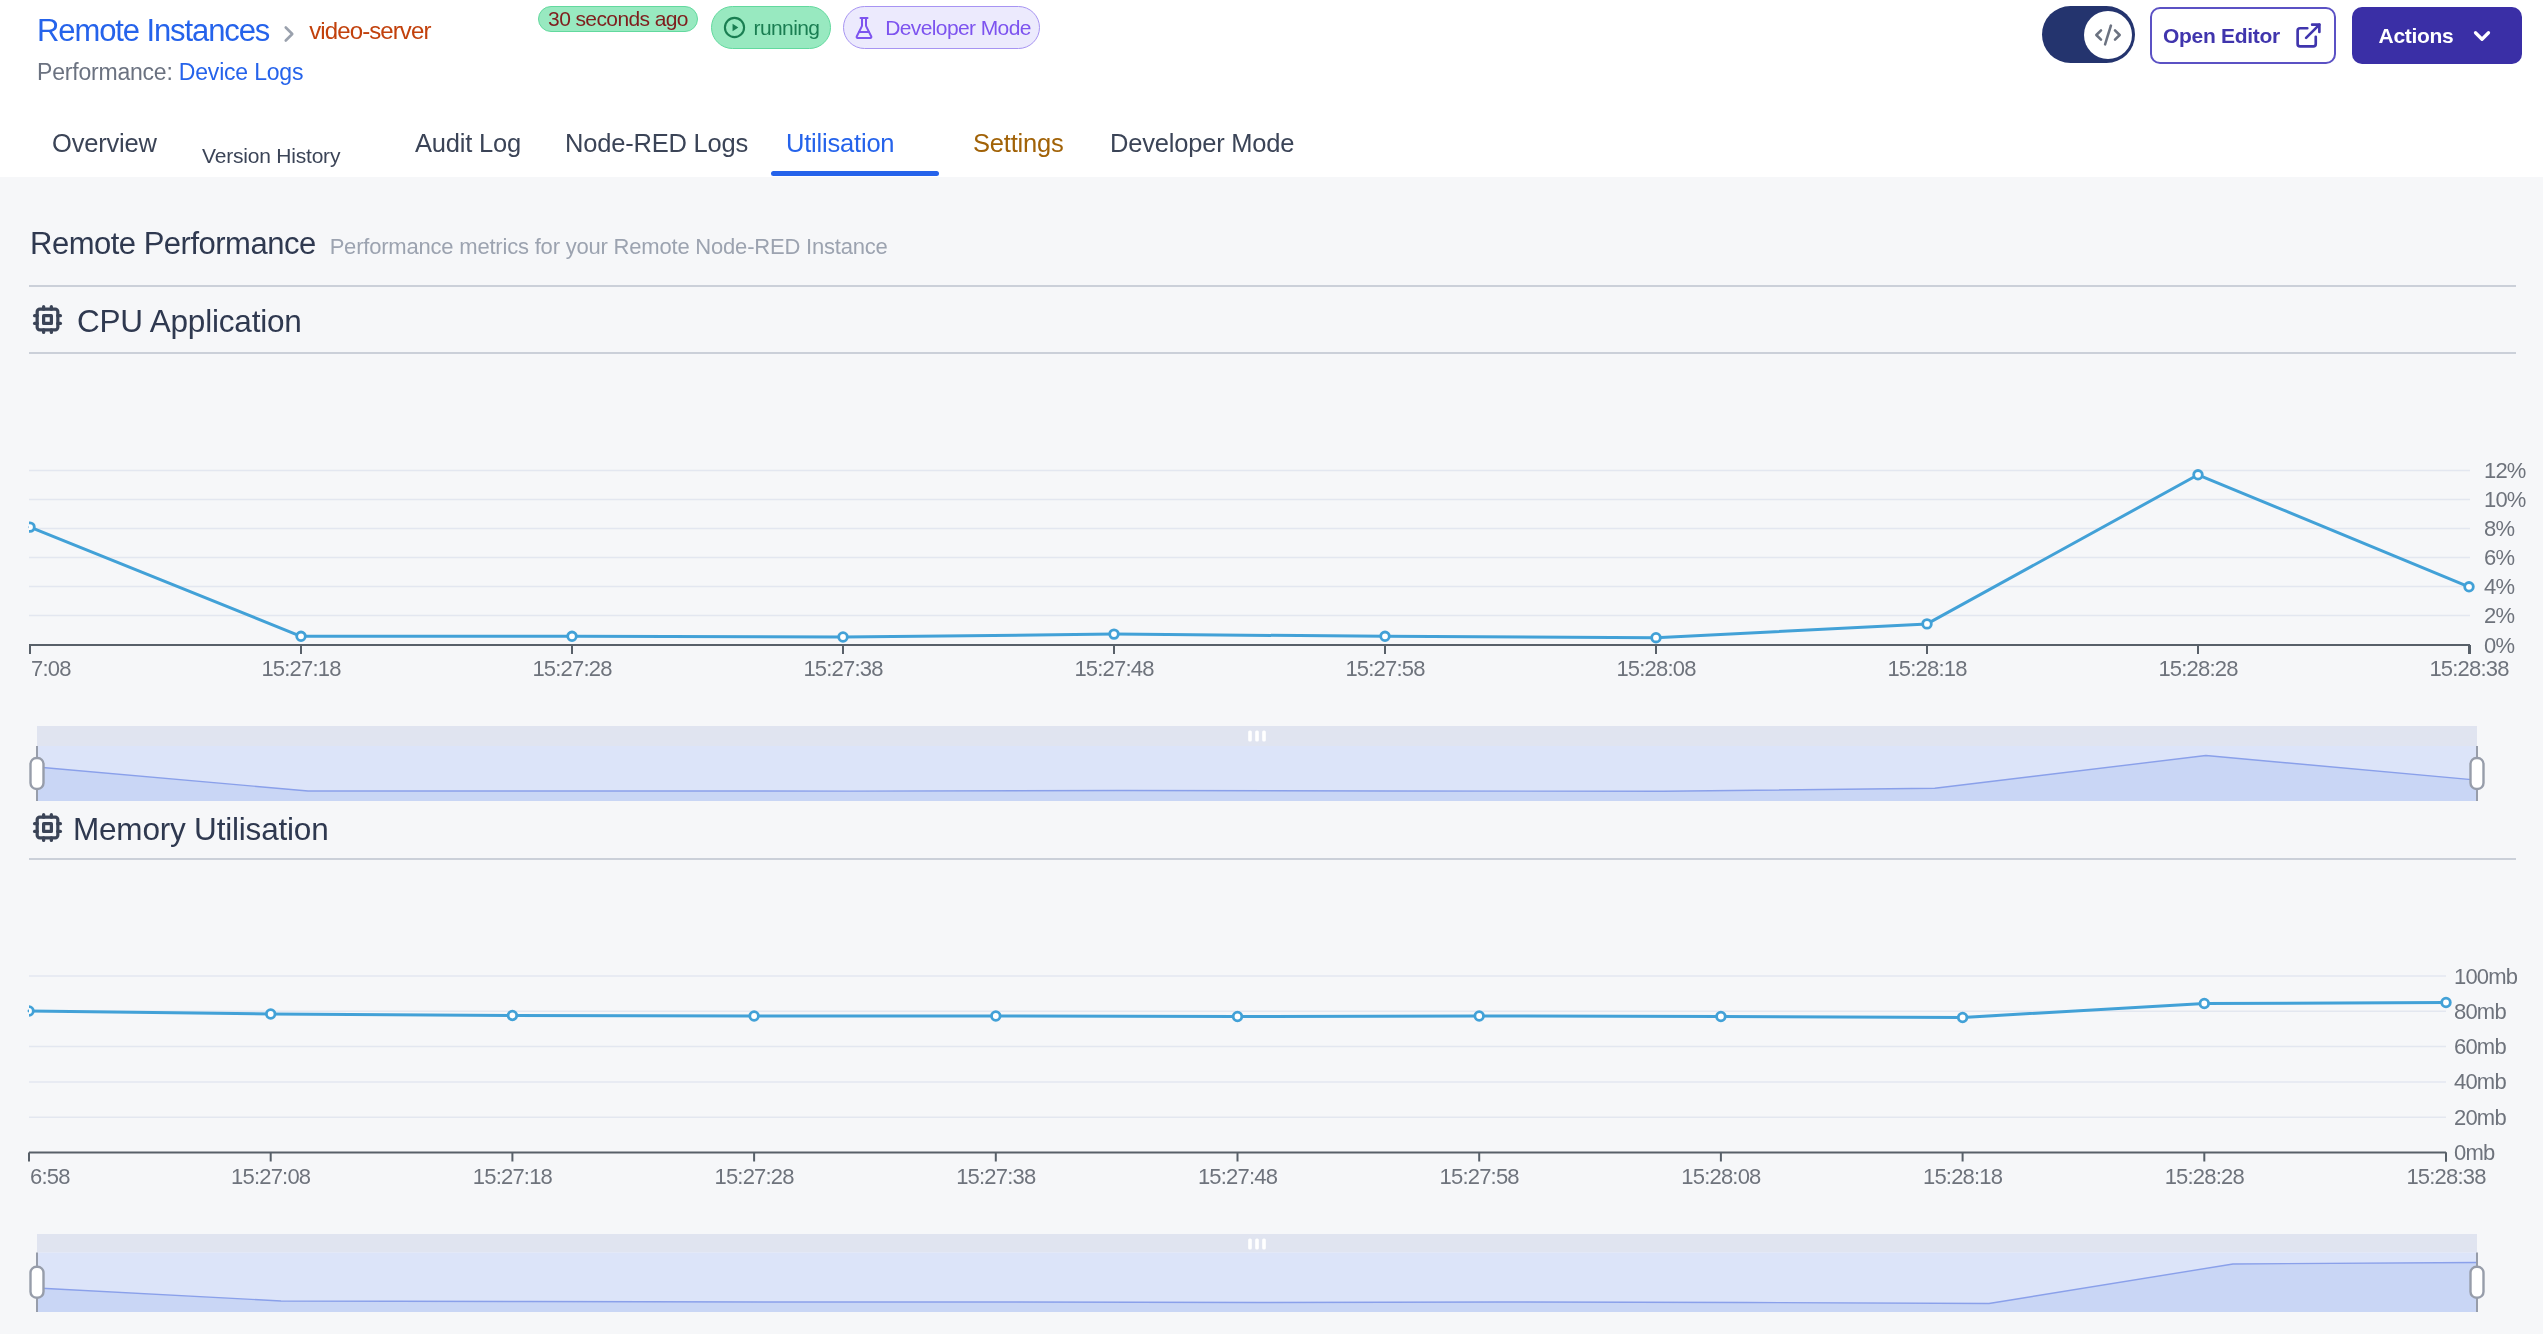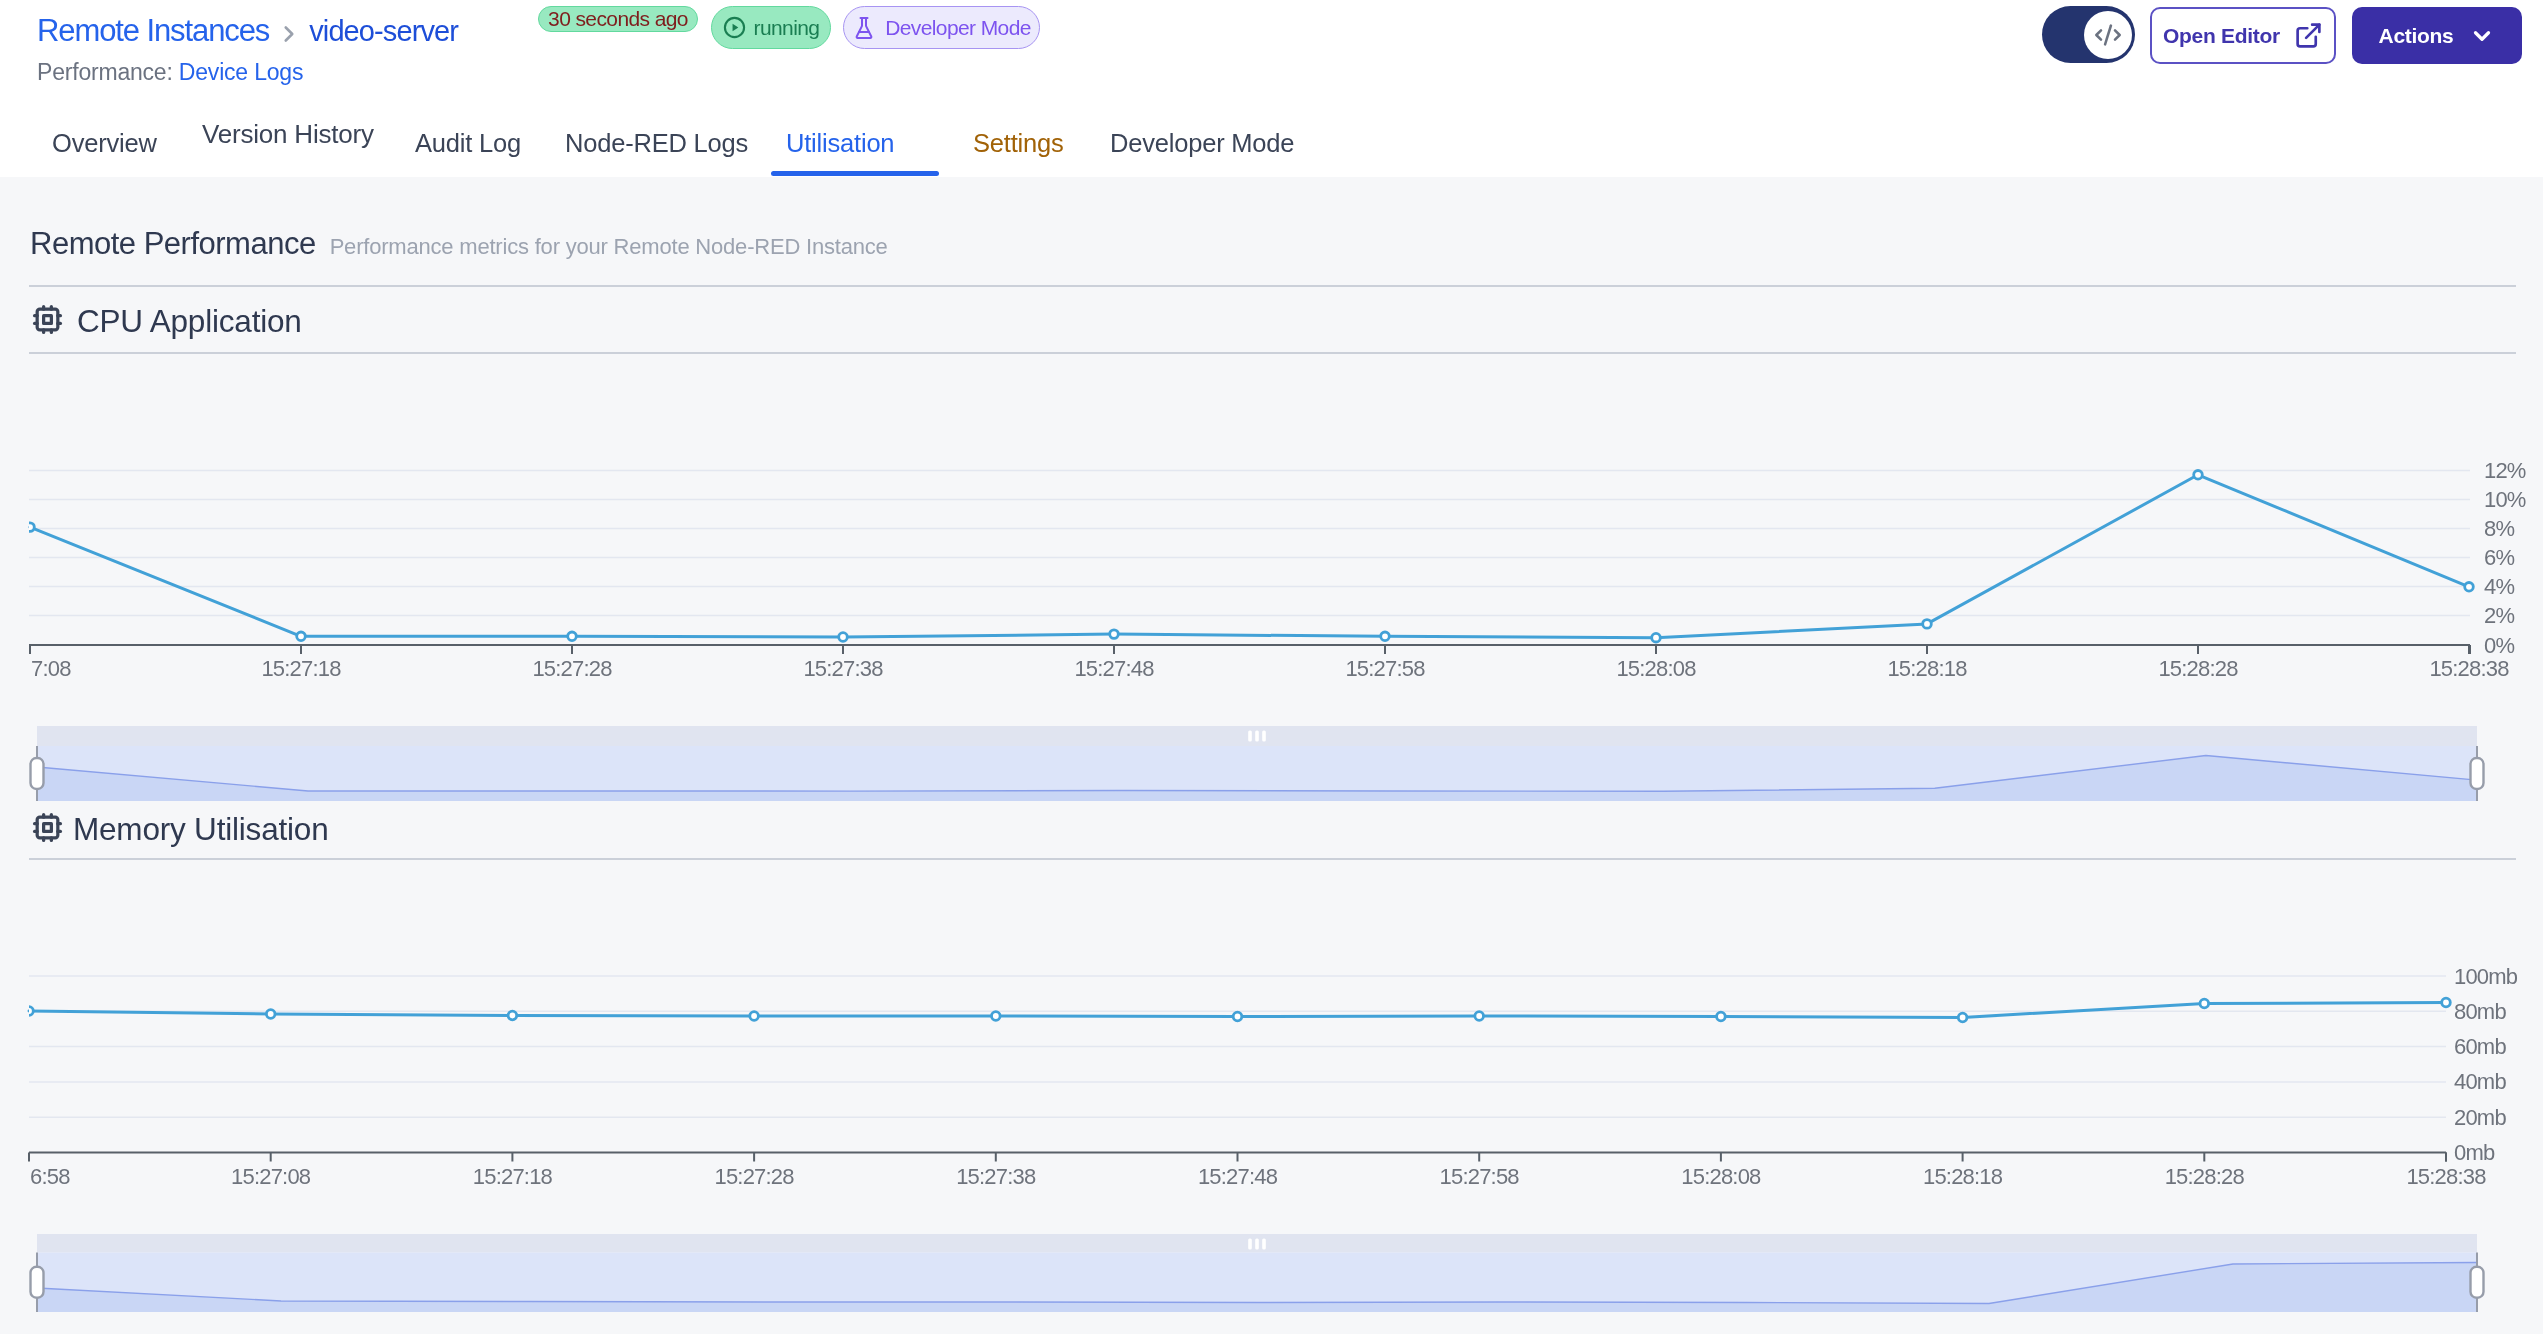--- a/index.html
+++ b/index.html
@@ -7,21 +7,21 @@
 .abs { position:absolute; }
 </style></head>
 <body>
 <div class="abs" style="left:0;top:0;width:2543px;height:177px;background:#ffffff;"></div>
 
 <div class="abs" style="left:37px;top:13px;display:flex;align-items:center;font-weight:400;white-space:nowrap">
   <span style="color:#2563eb;font-size:31px;letter-spacing:-1.1px">Remote Instances</span>
     <svg width="26" height="26" viewBox="0 0 24 24" fill="none" stroke="#9aa1ad" stroke-width="2.4" stroke-linecap="round" stroke-linejoin="round" style="margin:0 7px;position:relative;top:3px;align-self:center">
 <path d="m9 18 6-6-6-6"></path>
     </svg>
-    <span style="color:#1d4ed8;font-size:29px;letter-spacing:-0.9px">video-server</span>
+    <span style="color:#c2410c;font-size:24px;letter-spacing:-0.9px">video-server</span>
 </div>
 
 <div class="abs" style="left:538px;top:6px;width:160px;height:26px;border-radius:22px;background:#98e9c0;border:1.5px solid #62d99e;display:flex;align-items:center;justify-content:center;font-size:21px;letter-spacing:-0.6px;color:#7f1d1d">30 seconds ago</div>
 <div class="abs" style="left:711px;top:6px;width:120px;height:43px;border-radius:22px;background:#98e9c0;border:1.5px solid #62d99e;display:flex;align-items:center;justify-content:center;font-size:21px;letter-spacing:-0.6px;color:#1a7e52"><svg width="23" height="23" viewBox="0 0 24 24" fill="none" stroke="#1a7e52" stroke-width="2.2" stroke-linecap="round" stroke-linejoin="round" style="margin-right:8px">
 <circle cx="12" cy="12" r="10"></circle>
       <path d="m10 8 6 4-6 4Z" fill="#1a7e52" stroke="none"></path>
     </svg>running</div>
 <div class="abs" style="left:843px;top:6px;width:197px;height:43px;border-radius:22px;background:#eceafd;border:1.5px solid #a794f2;display:flex;align-items:center;justify-content:center;font-size:21px;letter-spacing:-0.6px;color:#7d53ef"><svg width="24" height="24" viewBox="0 0 24 24" fill="none" stroke="#7d53ef" stroke-width="2" stroke-linecap="round" stroke-linejoin="round" style="margin-right:9px">
 <path d="M10 2v7.527a2 2 0 0 1-.211.896L4.72 20.55a1 1 0 0 0 .9 1.45h12.76a1 1 0 0 0 .9-1.45l-5.069-10.127A2 2 0 0 1 14 9.527V2"></path>
 <path d="M8.5 2h7"></path>
@@ -41,21 +41,21 @@
       <path d="M15 3h6v6"></path>
       <path d="M10 14 21 3"></path>
     </svg></div>
 <div class="abs" style="left:2352px;top:7px;width:170px;height:57px;border-radius:10px;background:#3a2fa6;display:flex;align-items:center;justify-content:center;font-size:21px;font-weight:700;letter-spacing:-0.3px;color:#ffffff">Actions<svg width="26" height="26" viewBox="0 0 24 24" fill="none" stroke="#ffffff" stroke-width="3" stroke-linecap="round" stroke-linejoin="round" style="margin-left:16px">
 <path d="m6 9 6 6 6-6"></path>
     </svg></div>
 
 <div class="abs" style="left:37px;top:59px;font-size:23px;letter-spacing:-0.2px"><span style="color:#6b7280">Performance: </span><span style="color:#2563eb">Device Logs</span></div>
 
 <div style="position:absolute;left:52px;top:129px;font-size:25.5px;letter-spacing:-0.2px;color:#3b4457">Overview</div>
-<div style="position:absolute;left:202px;top:119px;font-size:26px;letter-spacing:-0.2px;color:#3b4457">Version History</div>
+<div style="position:absolute;left:202px;top:144px;font-size:21px;letter-spacing:-0.2px;color:#3b4457">Version History</div>
 <div style="position:absolute;left:415px;top:129px;font-size:25.5px;letter-spacing:-0.2px;color:#3b4457">Audit Log</div>
 <div style="position:absolute;left:565px;top:129px;font-size:25.5px;letter-spacing:-0.2px;color:#3b4457">Node-RED Logs</div>
 <div style="position:absolute;left:786px;top:129px;font-size:25.5px;letter-spacing:-0.2px;color:#2563eb">Utilisation</div>
 <div style="position:absolute;left:973px;top:129px;font-size:25.5px;letter-spacing:-0.2px;color:#a16207">Settings</div>
 <div style="position:absolute;left:1110px;top:129px;font-size:25.5px;letter-spacing:-0.2px;color:#3b4457">Developer Mode</div>
 <div class="abs" style="left:771px;top:171px;width:168px;height:5px;background:#2563eb;border-radius:3px"></div>
 
 <div class="abs" style="left:30px;top:226px;font-size:31px;letter-spacing:-0.5px;color:#2f3950;white-space:nowrap">Remote Performance <span style="font-size:22px;color:#9ca3b0;letter-spacing:-0.2px">&nbsp;Performance metrics for your Remote Node-RED Instance</span></div>
 <div class="abs" style="left:29px;top:285px;width:2487px;height:2px;background:#cbd0d9"></div>
 

